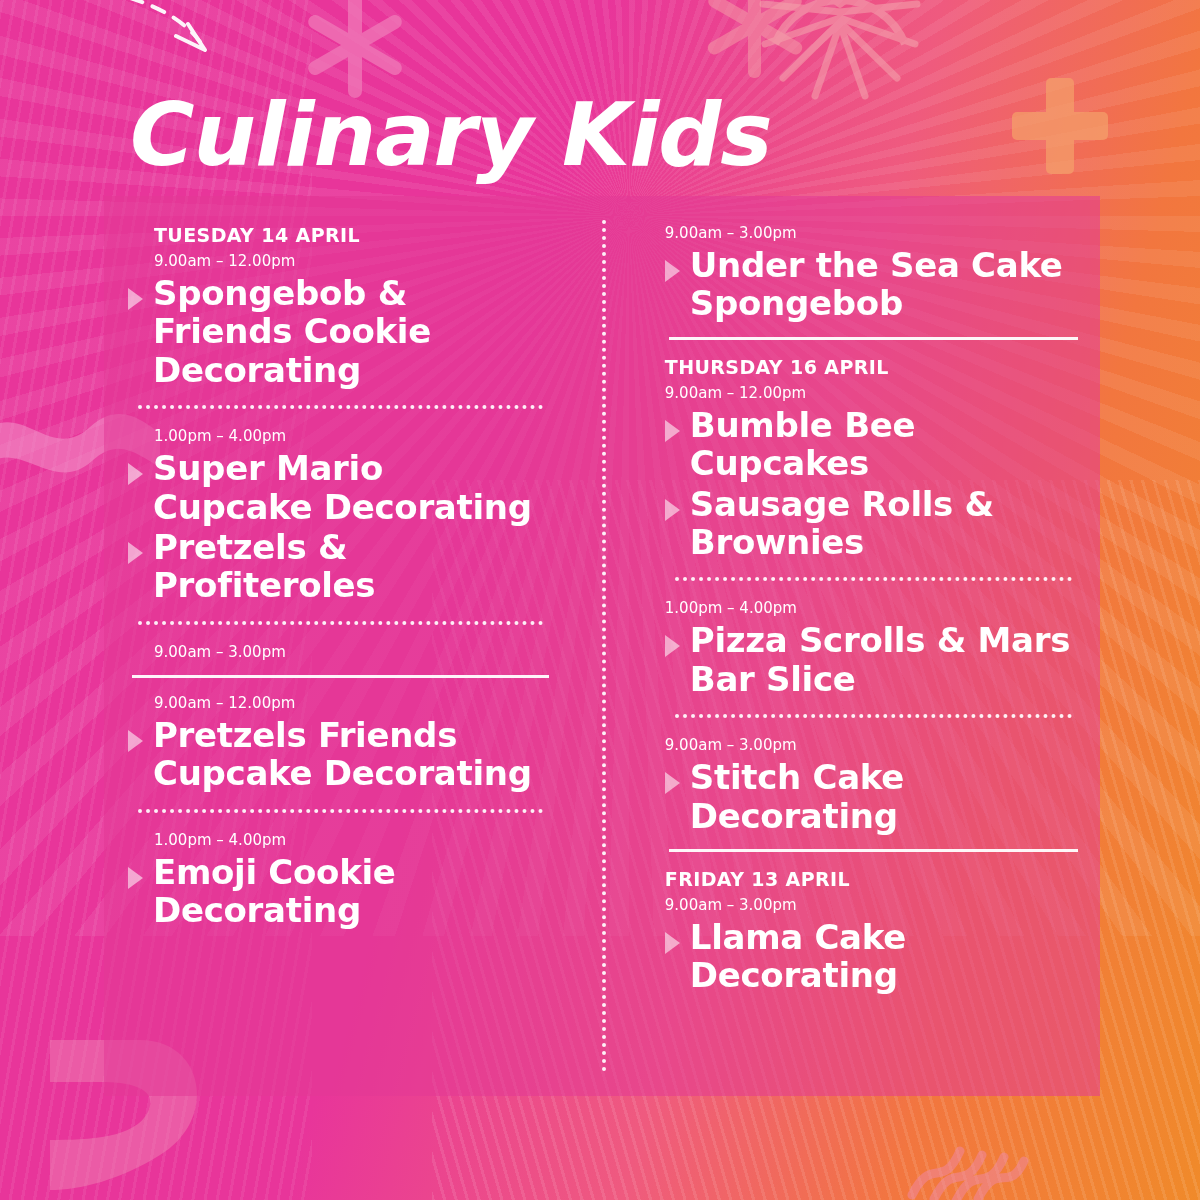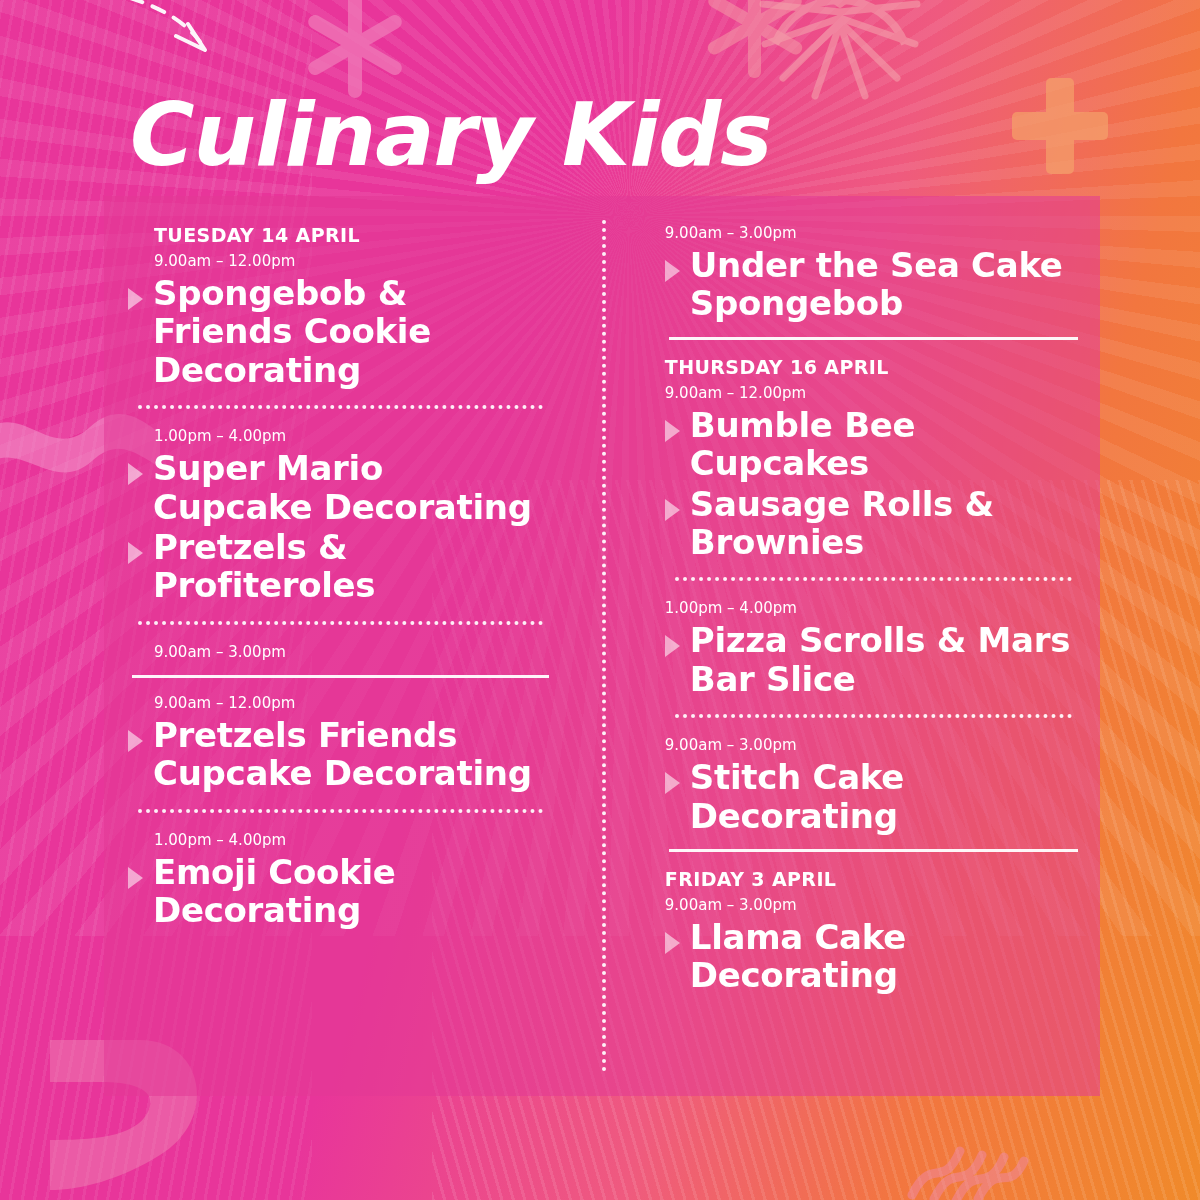--- a/index.html
+++ b/index.html
@@ -308,21 +308,21 @@
             <span class="tri"></span>
             <span class="item-title">Pizza Scrolls &amp; Mars Bar Slice</span>
           </div>
           <div class="sep-dot"></div>
           <div class="time">9.00am – 3.00pm</div>
           <div class="item">
             <span class="tri"></span>
             <span class="item-title">Stitch Cake Decorating</span>
           </div>
           <div class="sep-solid"></div>
-          <div class="day">FRIDAY 3 APRIL</div>
+          <div class="day">FRIDAY 13 APRIL</div>
           <div class="time">9.00am – 3.00pm</div>
           <div class="item">
             <span class="tri"></span>
             <span class="item-title">Llama Cake Decorating</span>
           </div>
         </div>
     </div>
   </div>
 
 </div>

